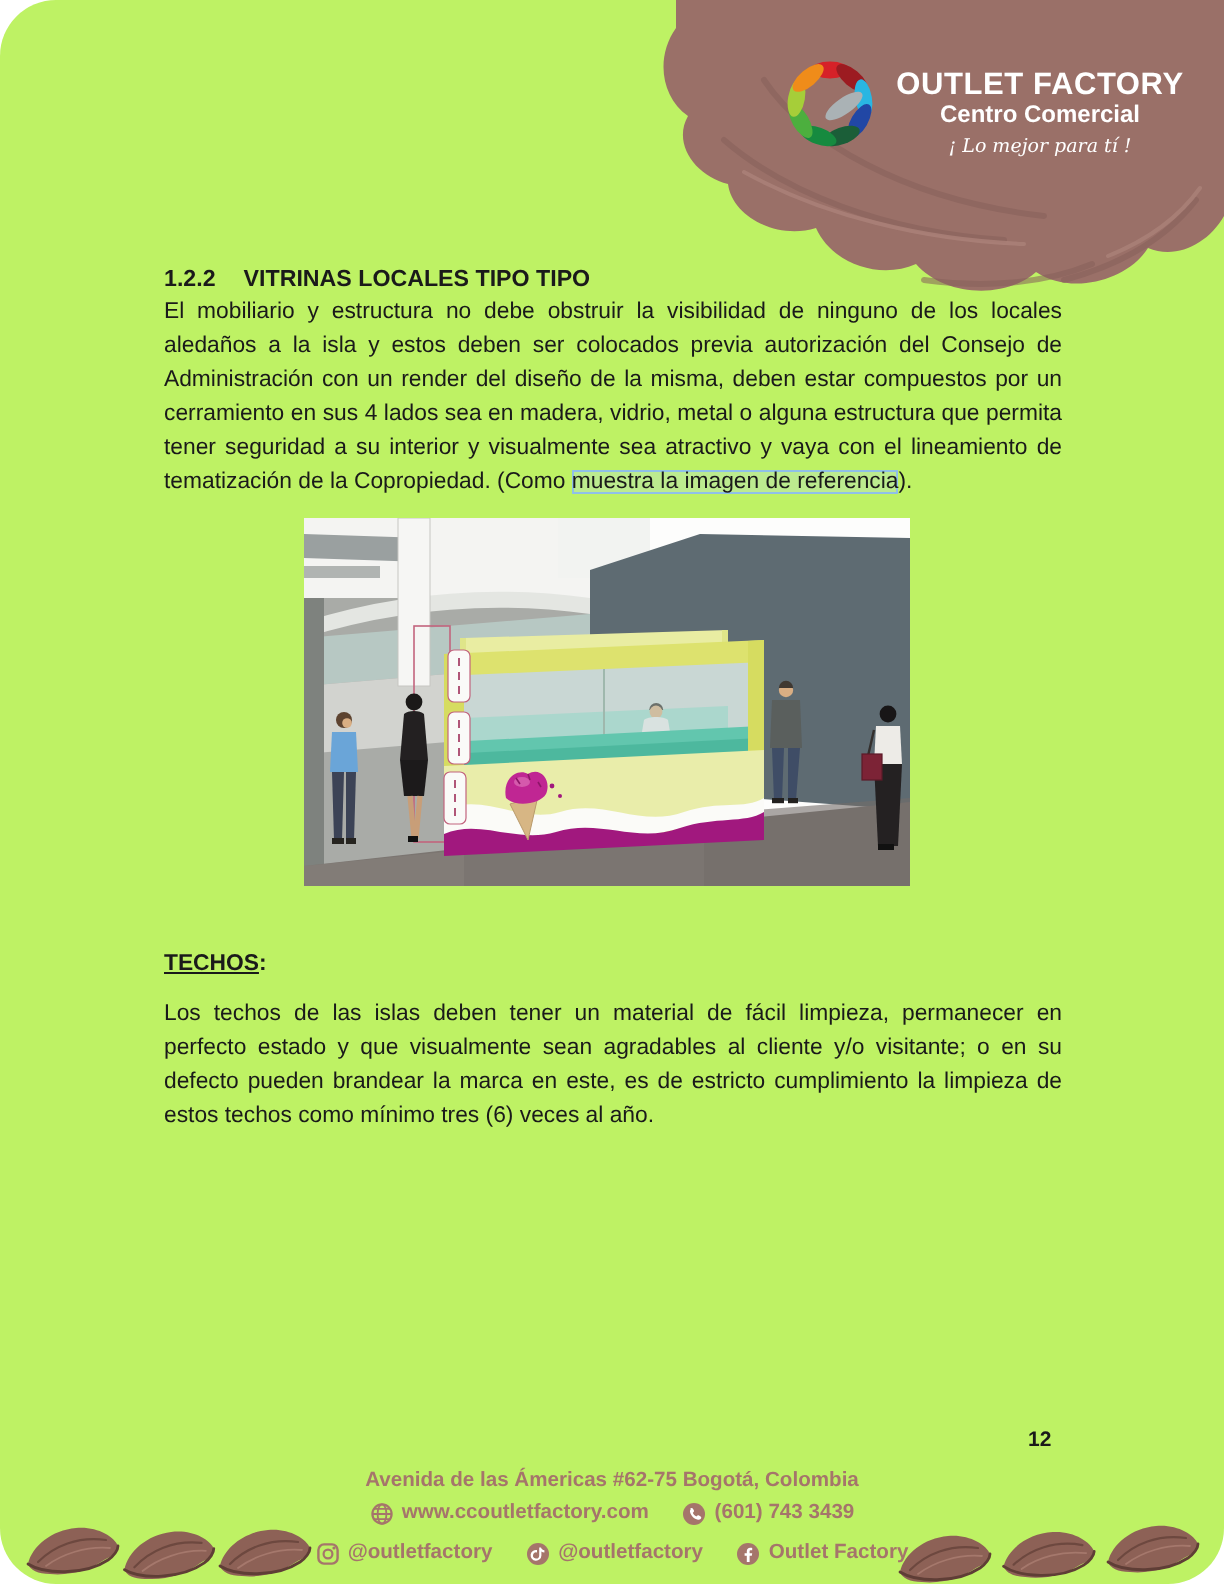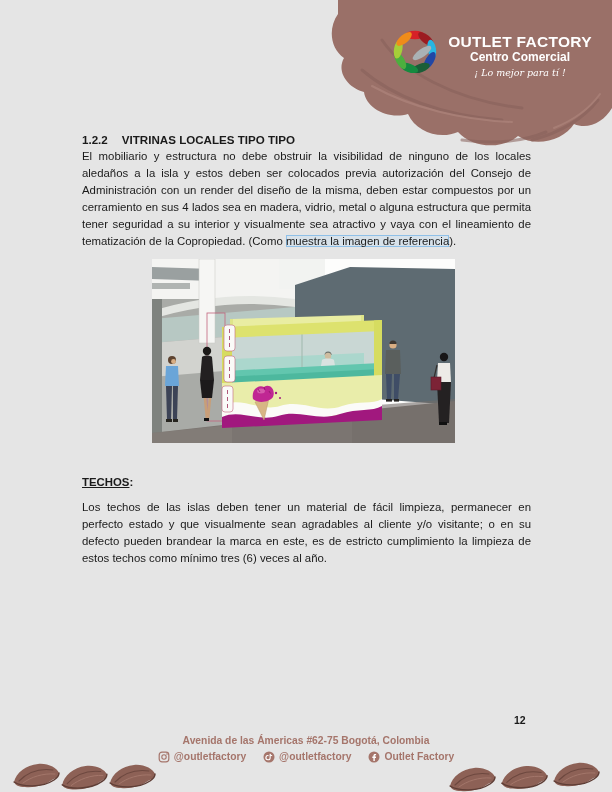--- a/index.html
+++ b/index.html
@@ -1,18 +1,18 @@
 <!DOCTYPE html>
 <html><head>
 <meta charset="utf-8">
 <style>
   html,body{margin:0;padding:0;}
   body{width:612px;height:792px;background:#ffffff;position:relative;overflow:hidden;
        font-family:"Liberation Sans",sans-serif;color:#1a1a1a;}
-  .page{position:absolute;inset:0;background:#e5e5e5;}
+  .page{position:absolute;inset:0;background:#bef264;border-radius:28px;}
 
   
   .header-blob{position:absolute;top:0;right:0;width:290px;height:160px;}
 
   
   .content{position:absolute;left:82px;top:131px;width:449px;}
   .section-heading{font-weight:bold;font-size:11.6px;line-height:17px;}
   .section-heading .num{margin-right:14px;margin-top:47px;}
   .para{margin:0;font-size:11.4px;line-height:17px;text-align:justify;}
   .ref-highlight{box-shadow:inset 0 0 0 1px #8fc0e8;background:rgba(186,219,245,.30);padding:0 0;}
@@ -218,20 +218,37 @@
     <p class="para para2">Los techos de las islas deben tener un material de fácil limpieza, permanecer en perfecto estado y que visualmente sean agradables al cliente y/o visitante; o en su defecto pueden brandear la marca en este, es de estricto cumplimiento la limpieza de estos techos como mínimo tres (6) veces al año.</p>
   </main>
 
   <div class="pagenum">12</div>
 
   <footer class="footer">
     <div>Avenida de las Ámericas #62-75 Bogotá, Colombia</div>
     <div>
       <span class="f-item">
         <svg class="f-icon" viewBox="0 0 12 12">
+          <circle cx="6" cy="6" r="4.8" fill="none" stroke="#a5756b" stroke-width="1.1"></circle>
+          <ellipse cx="6" cy="6" rx="2.2" ry="4.8" fill="none" stroke="#a5756b" stroke-width="0.9"></ellipse>
+          <path d="M1.2,6 h9.6 M2,3.4 h8 M2,8.6 h8" stroke="#a5756b" stroke-width="0.9" fill="none"></path>
+        </svg>
+        <span>www.ccoutletfactory.com</span>
+      </span>
+      <span class="f-item">
+        <svg class="f-icon" viewBox="0 0 12 12">
+          <circle cx="6" cy="6" r="5.5" fill="#a5756b"></circle>
+          <path d="M4.1,3.3 c.5-.5 1-.4 1.3 0 l.5.8 c.2.4.1.7-.2 1 l-.3.3 c.3.8 1 1.5 1.8 1.8 l.3-.3 c.3-.3.6-.4 1-.2 l.8.5 c.4.3.5.8 0 1.3 -.3.3-.8.5-1.3.4 -2-.4-3.6-2-4-4 -.1-.5.1-1 .4-1.3 z" fill="#fff"></path>
+        </svg>
+        <span>(601) 743 3439</span>
+      </span>
+    </div>
+    <div>
+      <span class="f-item">
+        <svg class="f-icon" viewBox="0 0 12 12">
           <rect x="1.2" y="1.2" width="9.6" height="9.6" rx="2.8" fill="none" stroke="#a5756b" stroke-width="1.2"></rect>
           <circle cx="6" cy="6" r="2.2" fill="none" stroke="#a5756b" stroke-width="1.1"></circle>
           <circle cx="9" cy="3" r="0.8" fill="#a5756b"></circle>
         </svg>
         <span>@outletfactory</span>
       </span>
       <span class="f-item">
         <svg class="f-icon" viewBox="0 0 12 12">
           <circle cx="6" cy="6" r="5.5" fill="#a5756b"></circle>
           <path d="M6.6,2.8 v3.9 a1.55,1.55 0 1 1 -1.1,-1.5 v-1.2 a2.7,2.7 0 1 0 2.2,2.7 v-2 c.4.3.9.5 1.5.55 v-1.1 c-.9-.1-1.5-.6-1.7-1.35 z" fill="#fff"></path>

